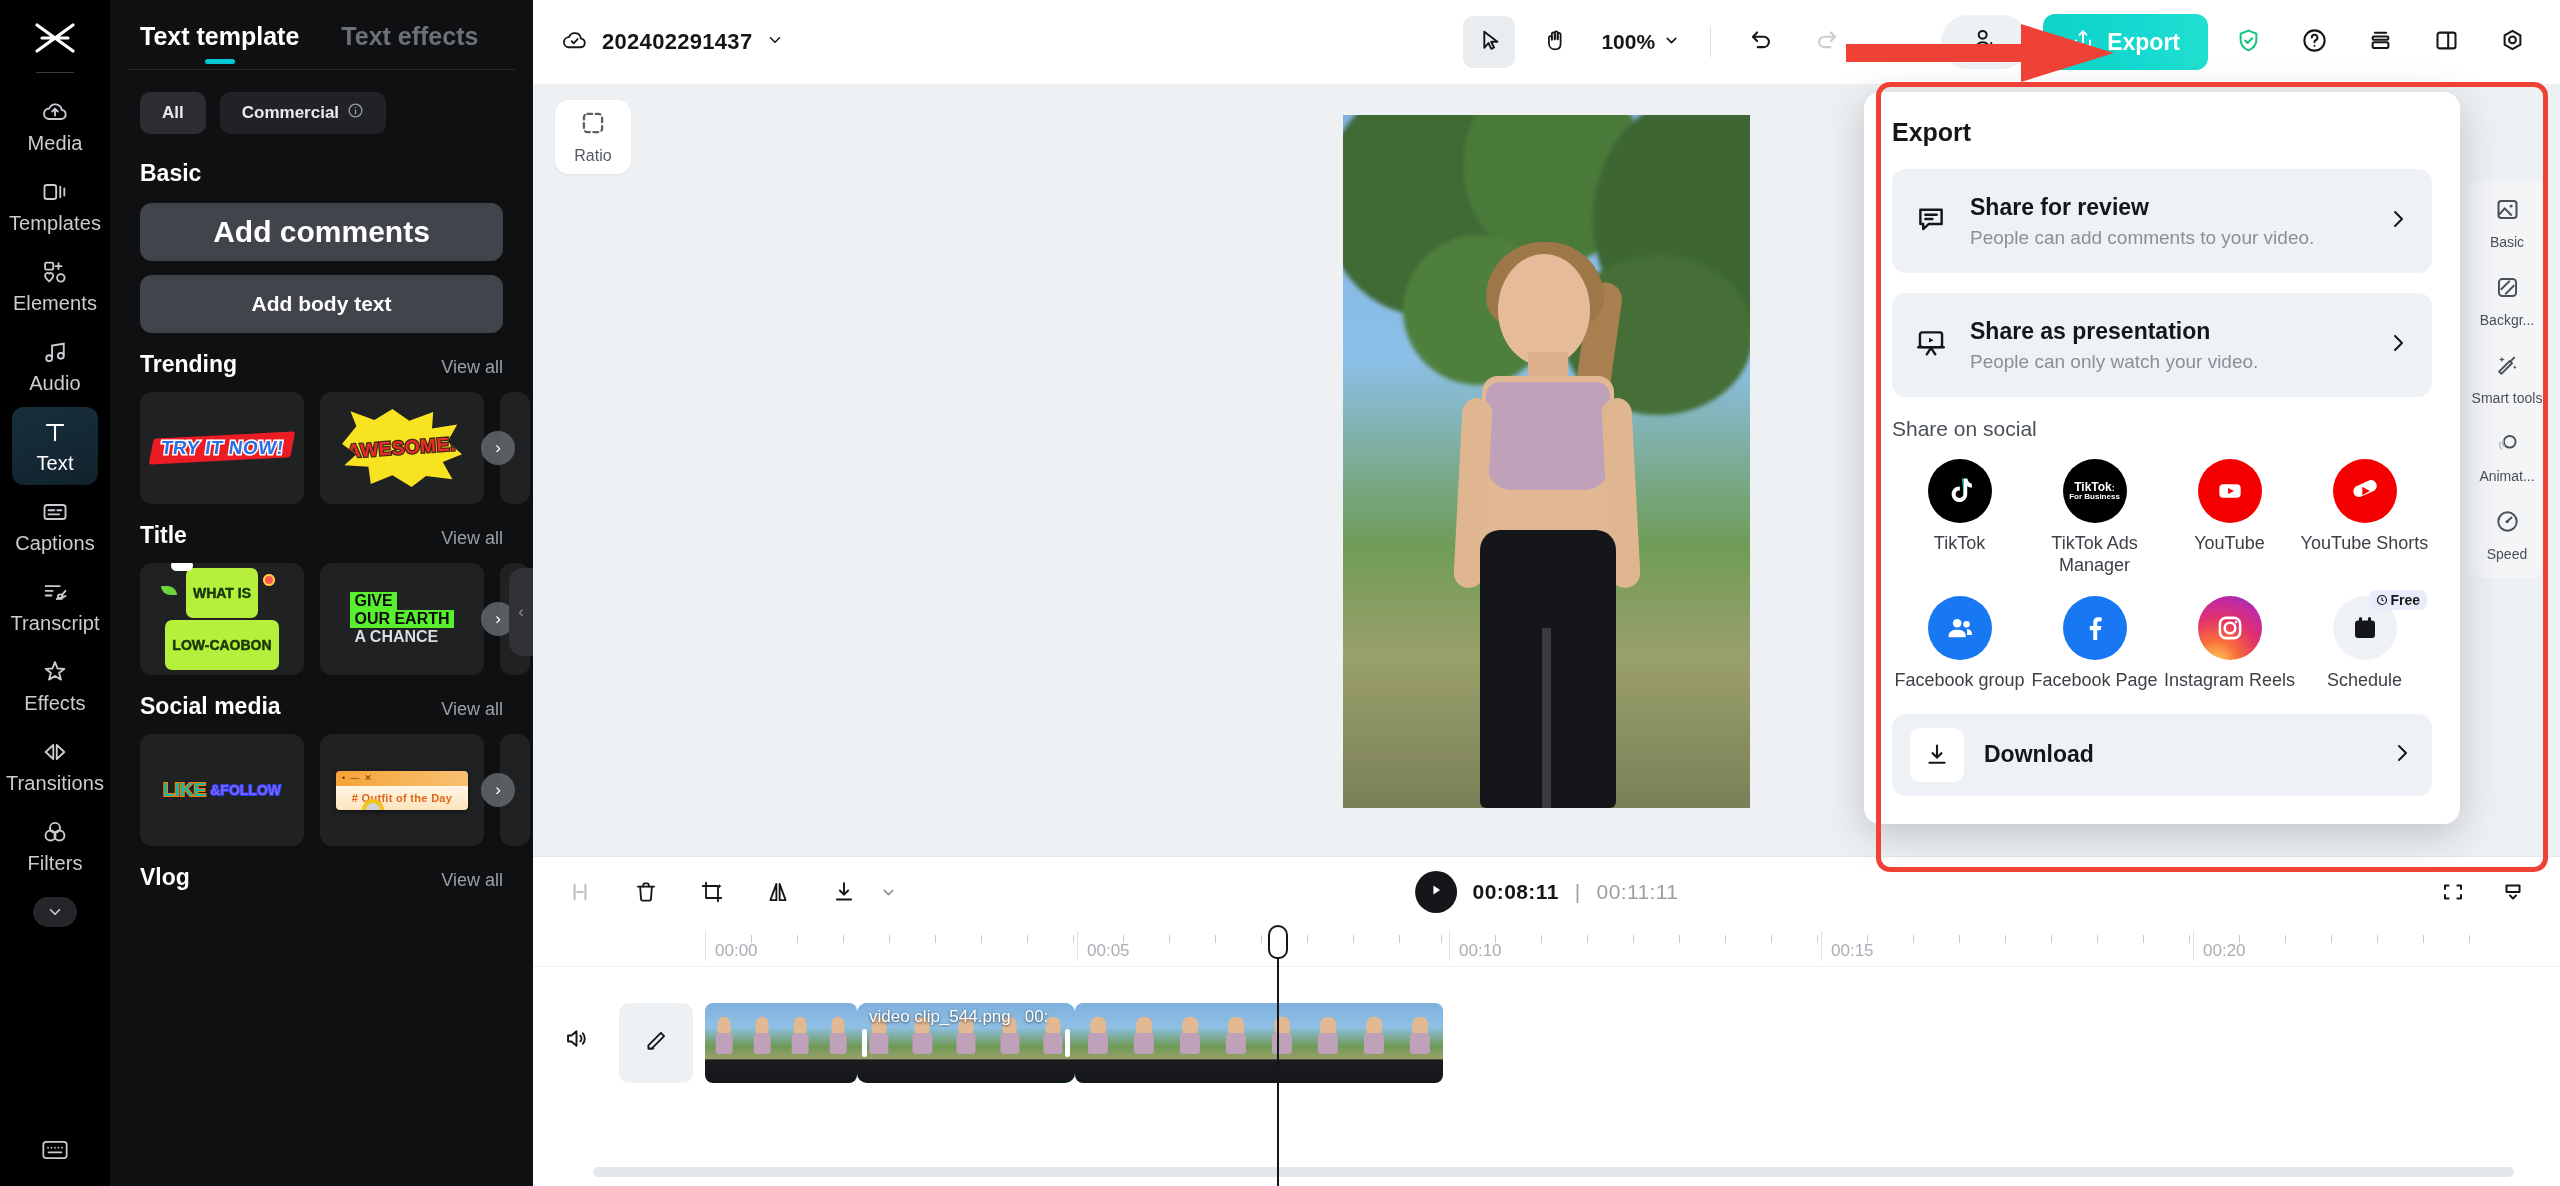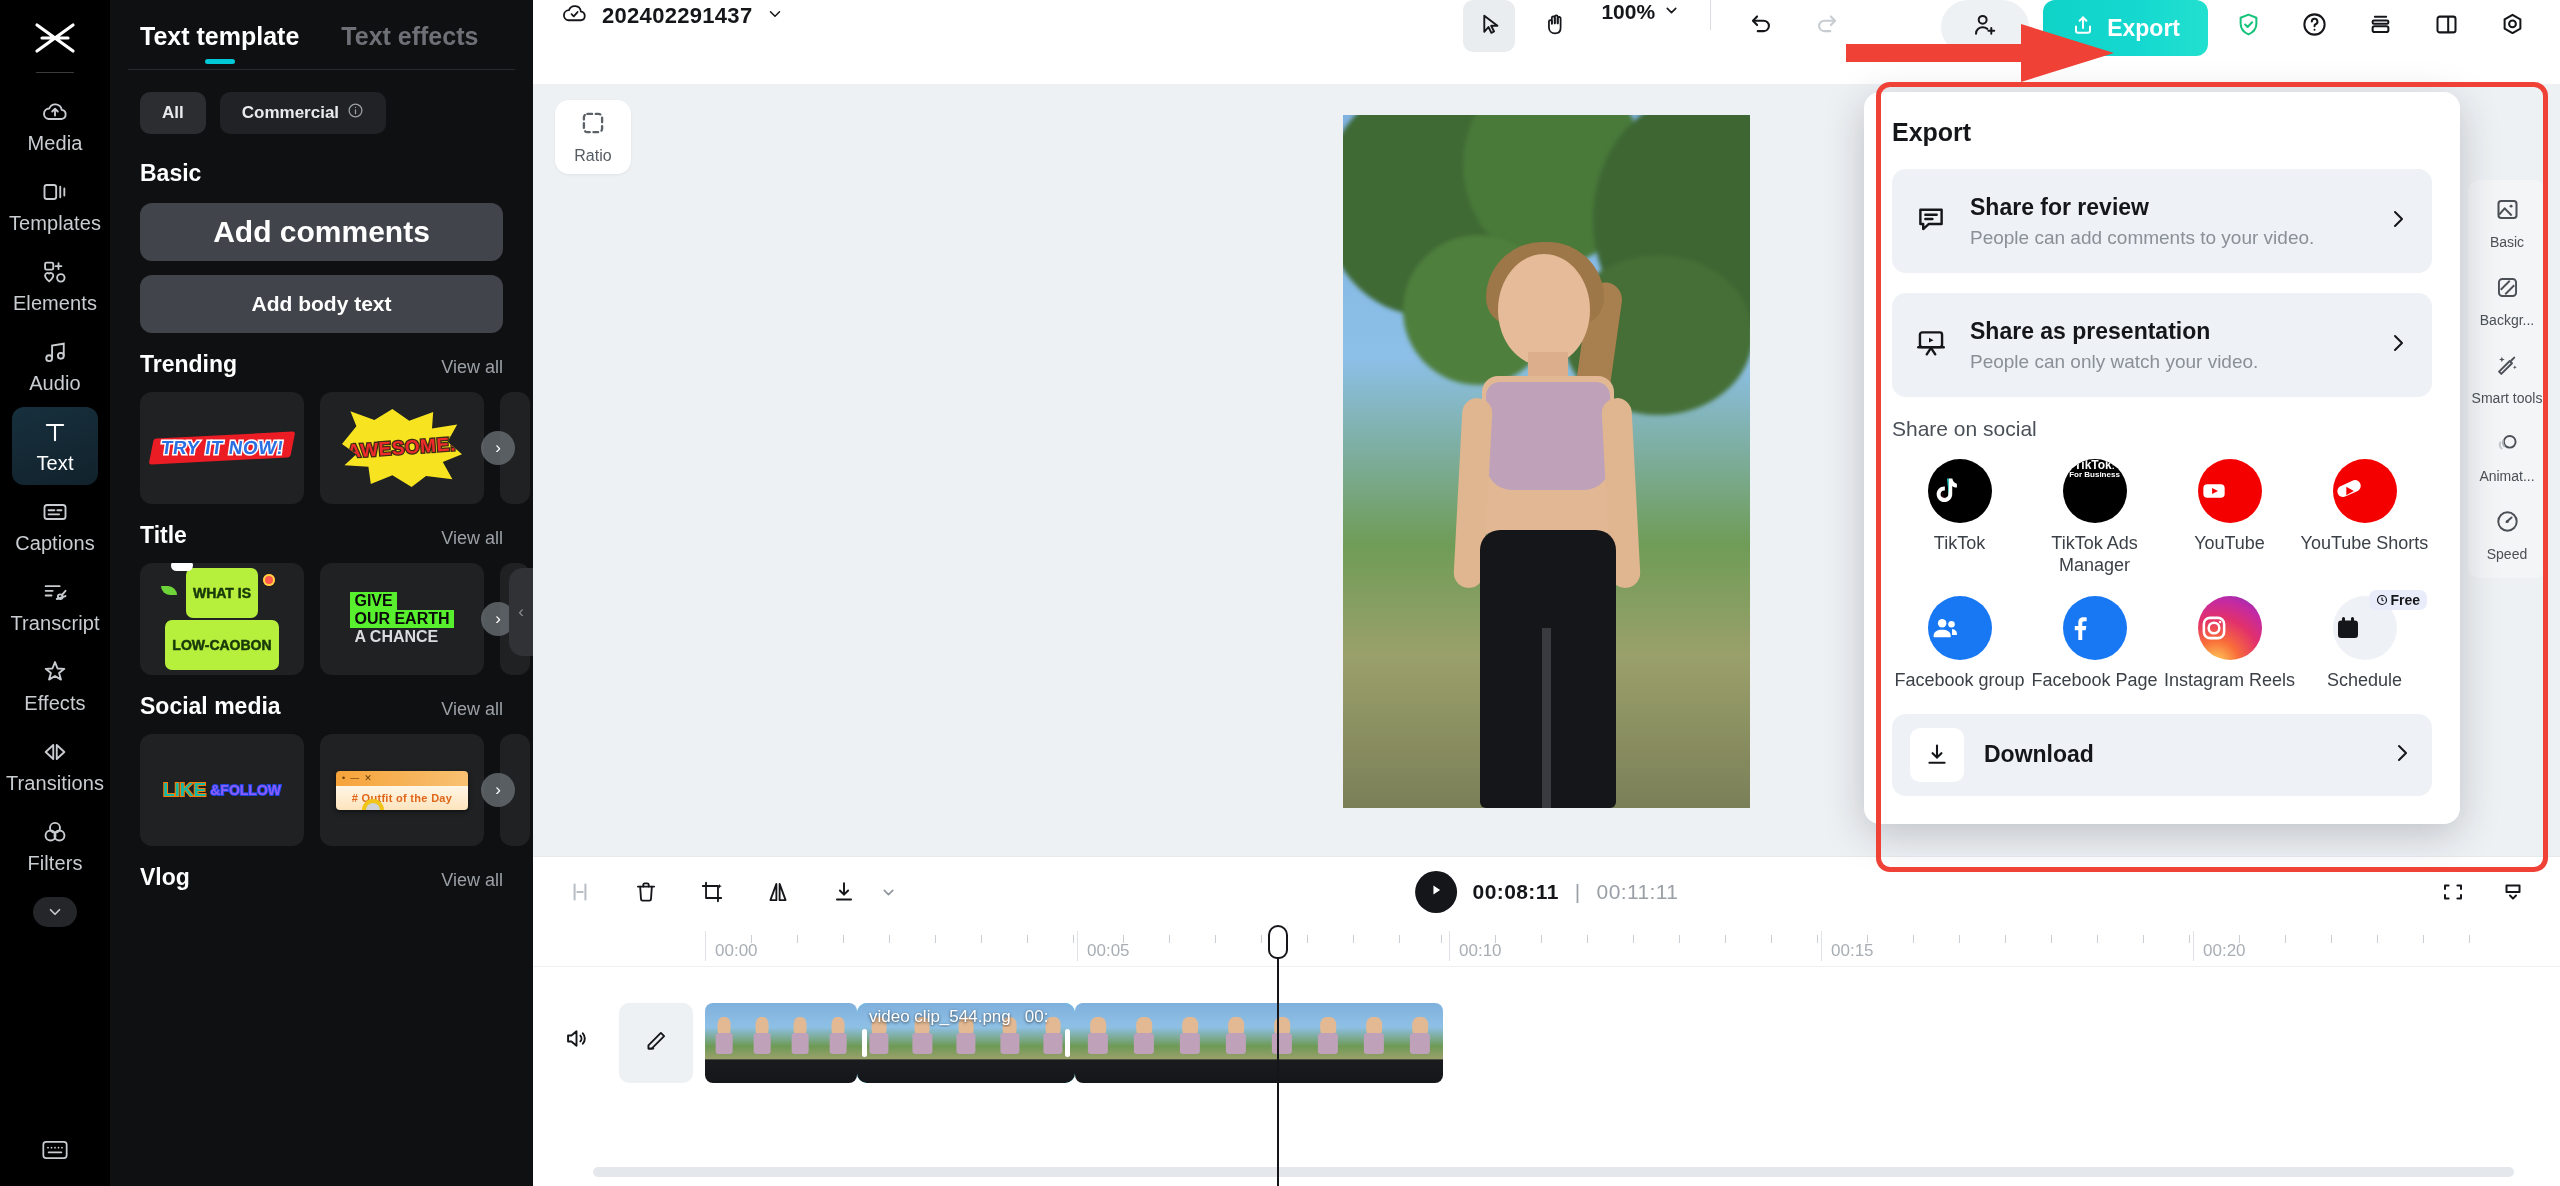--- a/index.html
+++ b/index.html
@@ -92,21 +92,21 @@
   .tn-outfit .bar{ height:15px; background:linear-gradient(90deg,#f6a33a,#f8c172); display:flex; align-items:center; gap:5px; padding:0 6px; font-size:9px; color:#6a3b05;}
   .tn-outfit .body{ height:24px; background:linear-gradient(180deg,#fff6e6,#fde4bd); display:flex; align-items:center; justify-content:center;
         font-size:11px; font-weight:900; color:#e0671a; letter-spacing:.3px;}
   .tn-mag{ position:absolute; left:26px; bottom:-11px; width:22px;height:22px;border-radius:50%;
         border:4px solid #f0c419; background:#cfd3d6;}
 
   
   .main { flex:1; height:1186px; display:flex; flex-direction:column; background:#ffffff; position:relative;}
 
   
-  .topbar{ height:84px; background:#fff; display:flex; align-items:flex-start; padding: 0 22px 0 28px; gap:14px; position:relative; z-index:4;}
+  .topbar{ height:84px; background:#fff; display:flex; align-items:center; padding: 0 22px 0 28px; gap:14px; position:relative; z-index:4;}
   .proj{ display:flex; align-items:center; gap:14px; }
   .proj-name{ font-size:22px; font-weight:bold; color:#14161a; letter-spacing:.3px;}
   .tb-spacer{ flex:1; }
   .tb-btn{ width:52px;height:52px;border-radius:10px; display:flex;align-items:center;justify-content:center; cursor:pointer;}
   .tb-btn.on{ background:#eaedf0; }
   .zoom-pill{ display:flex;align-items:center;gap:8px; font-size:21px;font-weight:bold;color:#14161a; cursor:pointer; padding: 0 6px;}
   .tb-div{ width:1px;height:30px;background:#d9dde1; margin: 0 10px;}
   .avatar-btn{ height:54px; min-width:88px; border-radius:27px; background:#eef1f4; display:flex;align-items:center;justify-content:center; cursor:pointer;}
   .export-btn{ height:56px; padding: 0 28px; border-radius:12px;
       background:linear-gradient(90deg,#0fd3c7 0%, #15d9d0 60%, #22e0cf 100%);
@@ -177,21 +177,21 @@
       box-shadow:0 10px 40px rgba(20,25,35,.22); padding: 26px 28px 28px 28px; z-index:30;}
   .ep-title{ font-size:25px; font-weight:bold; color:#14161a; margin-bottom:22px;}
   .ep-row{ height:104px; background:#eef1f5; border-radius:14px; display:flex; align-items:center; gap:22px;
       padding: 0 22px; margin-bottom:20px; cursor:pointer;}
   .ep-row .txt{ flex:1; }
   .ep-row .t1{ font-size:23px; font-weight:bold; color:#14161a; margin-bottom:6px;}
   .ep-row .t2{ font-size:19px; color:#8a9097; }
   .ep-sub{ font-size:21px; color:#4a5058; margin: 8px 0 18px 0;}
   .soc-grid{ display:grid; grid-template-columns:repeat(4,1fr); row-gap:20px; margin-bottom:22px;}
   .soc{ display:flex; flex-direction:column; align-items:center; gap:10px; cursor:pointer; position:relative;}
-  .soc-ico{ width:64px;height:64px;border-radius:50%; display:flex;align-items:center;overflow:hidden;}
+  .soc-ico{ width:64px;height:64px;border-radius:50%; display:flex;align-items:center;justify-content:center; overflow:hidden;}
   .soc-lbl{ font-size:18px; color:#3c4148; text-align:center; line-height:1.2;}
   .free-badge{ position:absolute; top:-6px; left:50%; margin-left:4px; background:#e9edfb; color:#15161a;
       font-size:14px; font-weight:bold; border-radius:7px; padding:2px 7px; display:flex; align-items:center; gap:3px; white-space:nowrap;}
   .dl-row{ height:82px; background:#eef1f5; border-radius:14px; display:flex; align-items:center; gap:20px; padding: 0 18px; cursor:pointer;}
   .dl-ico{ width:54px;height:54px;border-radius:10px;background:#fff;display:flex;align-items:center;justify-content:center;}
   .dl-lbl{ flex:1; font-size:23px; font-weight:bold; color:#14161a;}
 
   
   .red-box{ position:absolute; right:12px; top:82px; width:672px; height:790px; border:5px solid #ef4136;
       border-radius:14px; z-index:40; pointer-events:none;}

